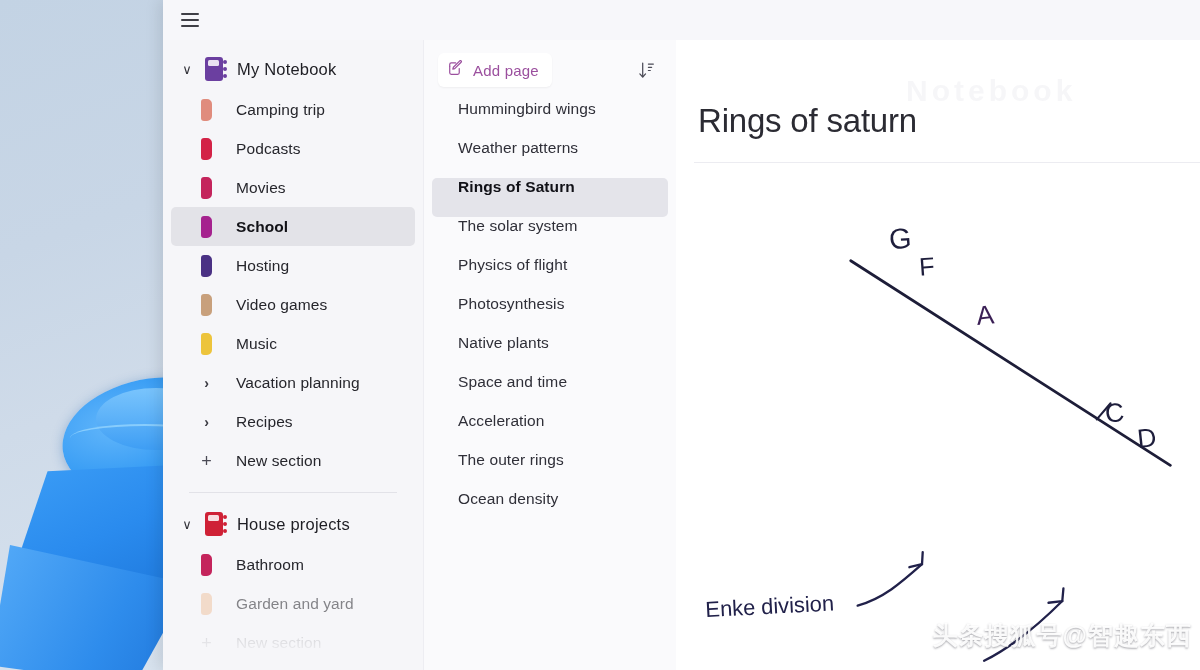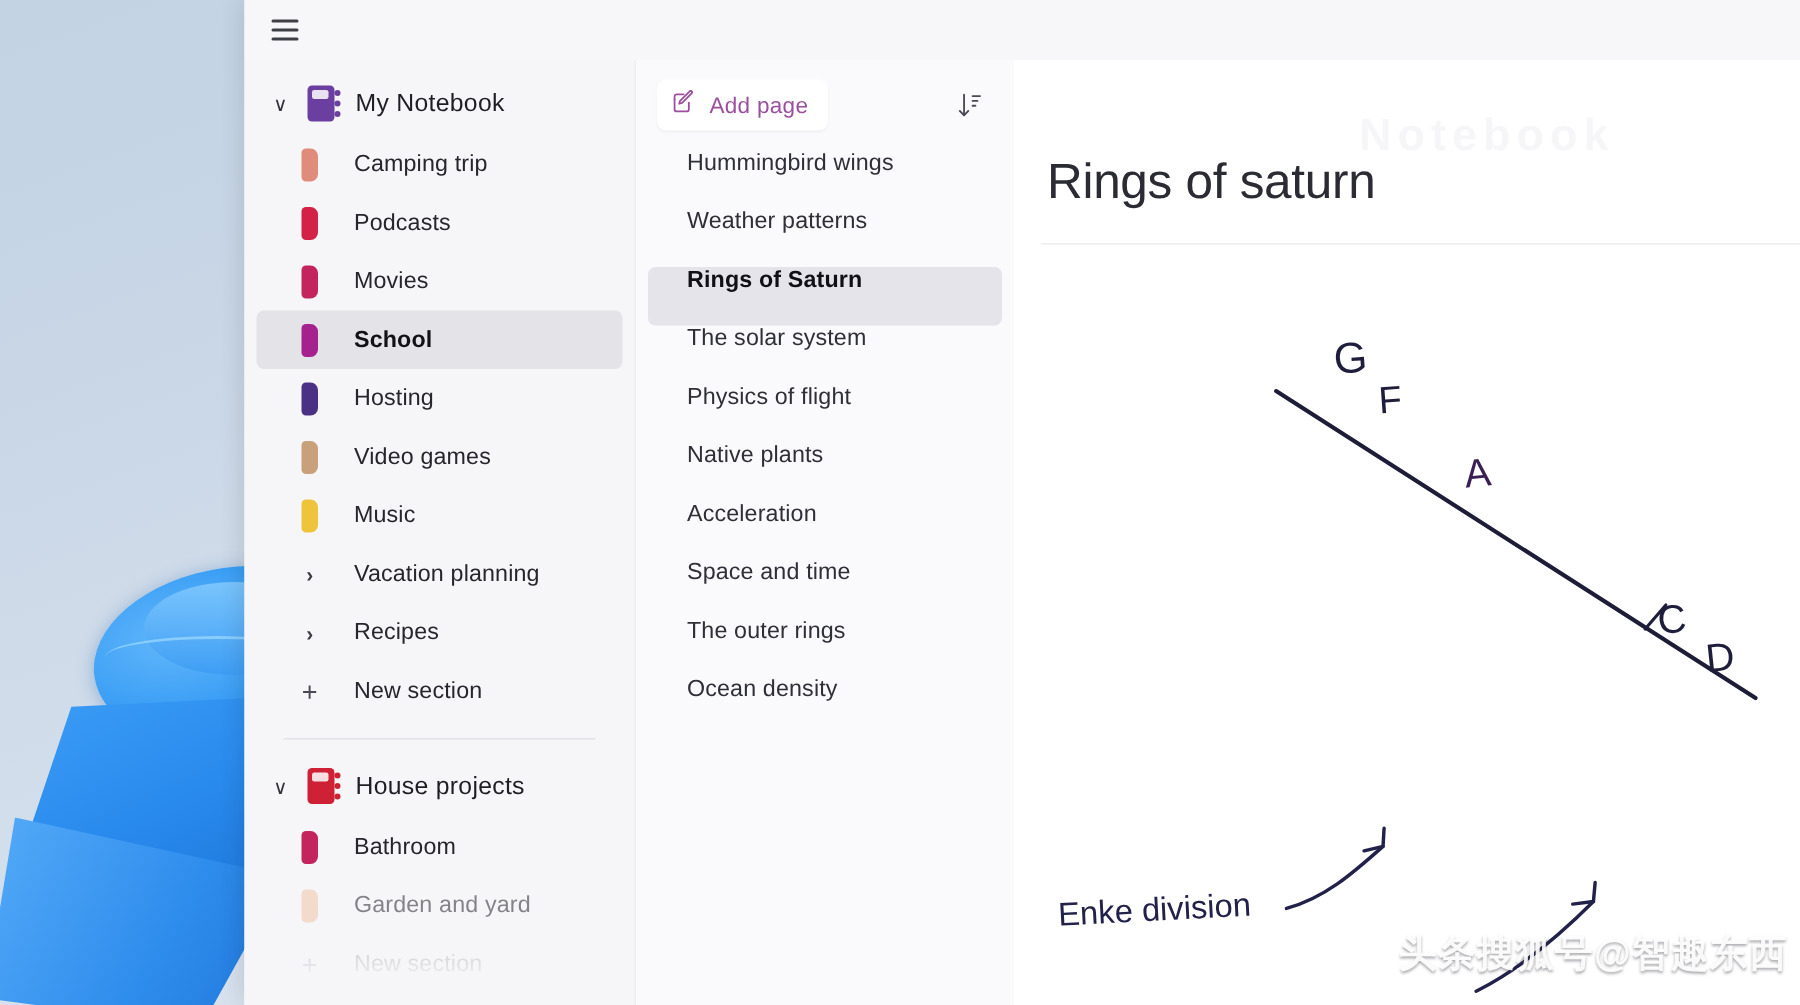--- a/index.html
+++ b/index.html
@@ -318,27 +318,30 @@
             <div class="page-item selected">
               <span>Rings of Saturn</span>
             </div>
             <div class="page-item">
               <span>The solar system</span>
             </div>
             <div class="page-item">
               <span>Physics of flight</span>
             </div>
             <div class="page-item">
+              <span>Photosynthesis</span>
+            </div>
+            <div class="page-item">
               <span>Native plants</span>
             </div>
             <div class="page-item">
+              <span>Space and time</span>
+            </div>
+            <div class="page-item">
               <span>Acceleration</span>
-            </div>
-            <div class="page-item">
-              <span>Space and time</span>
             </div>
             <div class="page-item">
               <span>The outer rings</span>
             </div>
             <div class="page-item">
               <span>Ocean density</span>
             </div>
           </div>
       </div>
 

